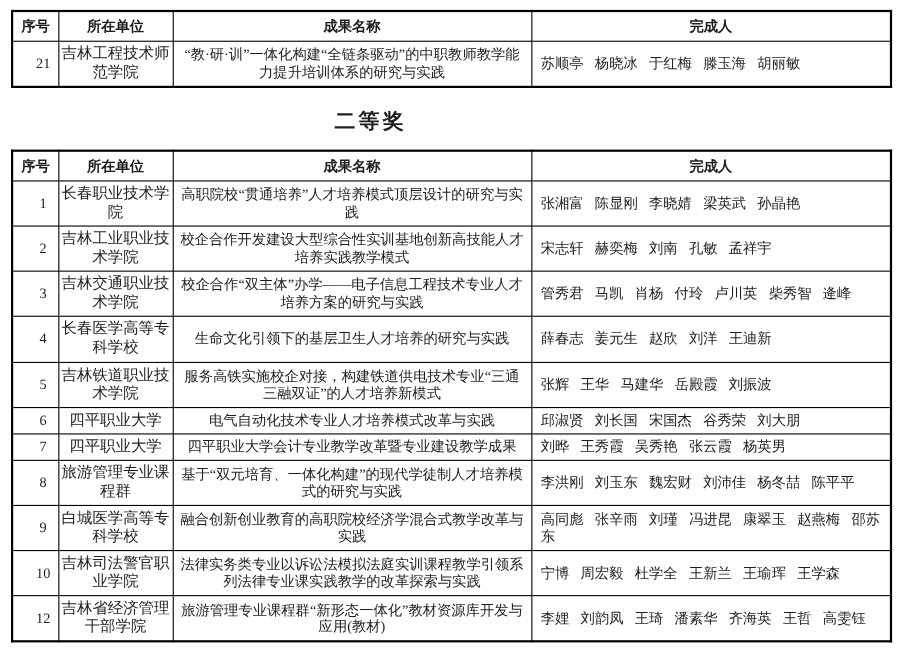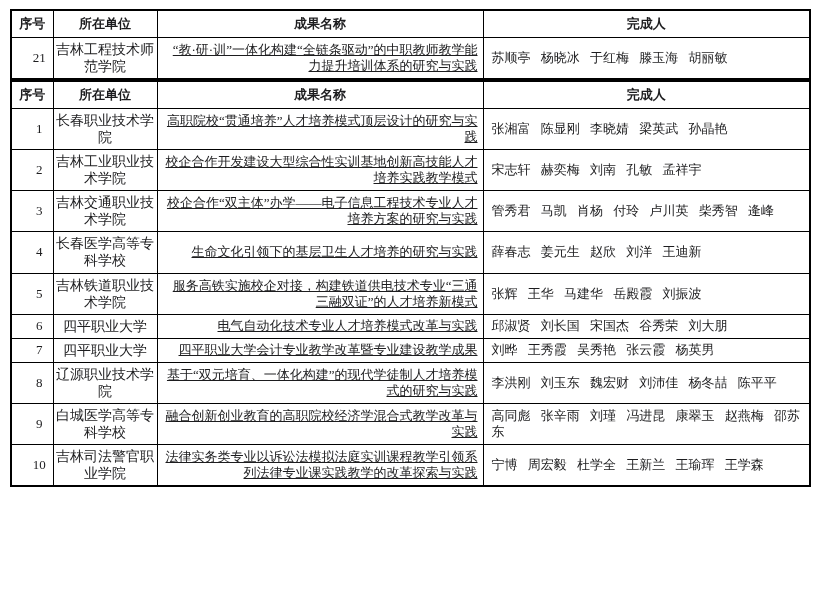--- a/index.html
+++ b/index.html
@@ -42,22 +42,21 @@
     padding-left: 15px;
     padding-right: 1px;
   }
   td.unit-cell {
     text-align: center;
     font-size: 14px;
     padding-left: 1px;
     padding-right: 1px;
   }
   td.ach-cell {
-    text-align: right;
-    text-decoration: underline;
+    text-align: center;
   }
   td.people-cell {
     text-align: left;
     word-spacing: 7px;
     padding-left: 8px;
   }
   .section-heading {
     text-align: center;
     font-size: 19px;
     font-weight: bold;
@@ -88,20 +87,21 @@
     <tbody>
       <tr>
         <td class="no-cell">21</td>
         <td class="unit-cell">吉林工程技术师范学院</td>
         <td class="ach-cell">“教·研·训”一体化构建“全链条驱动”的中职教师教学能力提升培训体系的研究与实践</td>
         <td class="people-cell">苏顺亭 杨晓冰 于红梅 滕玉海 胡丽敏</td>
       </tr>
     </tbody>
   </table>
 
+  <div class="section-heading">二等奖</div>
 
   <table>
     <colgroup>
       <col style="width:42px">
         <col style="width:104px">
         <col style="width:326px">
         <col>
     </colgroup>
     <thead>
       <tr>
@@ -149,32 +149,38 @@
         <td class="people-cell">邱淑贤 刘长国 宋国杰 谷秀荣 刘大朋</td>
       </tr>
       <tr>
         <td class="no-cell">7</td>
         <td class="unit-cell">四平职业大学</td>
         <td class="ach-cell">四平职业大学会计专业教学改革暨专业建设教学成果</td>
         <td class="people-cell">刘晔 王秀霞 吴秀艳 张云霞 杨英男</td>
       </tr>
       <tr>
         <td class="no-cell">8</td>
-        <td class="unit-cell">辽源职业技术学院</td>
+        <td class="unit-cell">旅游管理专业课程群</td>
         <td class="ach-cell">基于“双元培育、一体化构建”的现代学徒制人才培养模式的研究与实践</td>
         <td class="people-cell">李洪刚 刘玉东 魏宏财 刘沛佳 杨冬喆 陈平平</td>
       </tr>
       <tr>
         <td class="no-cell">9</td>
         <td class="unit-cell">白城医学高等专科学校</td>
         <td class="ach-cell">融合创新创业教育的高职院校经济学混合式教学改革与实践</td>
         <td class="people-cell">高同彪 张辛雨 刘瑾 冯进昆 康翠玉 赵燕梅 邵苏东</td>
       </tr>
       <tr>
         <td class="no-cell">10</td>
         <td class="unit-cell">吉林司法警官职业学院</td>
         <td class="ach-cell">法律实务类专业以诉讼法模拟法庭实训课程教学引领系列法律专业课实践教学的改革探索与实践</td>
         <td class="people-cell">宁博 周宏毅 杜学全 王新兰 王瑜珲 王学森</td>
       </tr>
+      <tr>
+        <td class="no-cell">12</td>
+        <td class="unit-cell">吉林省经济管理干部学院</td>
+        <td class="ach-cell">旅游管理专业课程群“新形态一体化”教材资源库开发与应用(教材)</td>
+        <td class="people-cell">李娌 刘韵凤 王琦 潘素华 齐海英 王哲 高雯钰</td>
+      </tr>
     </tbody>
   </table>
 
 </div>
 
 </body></html>

